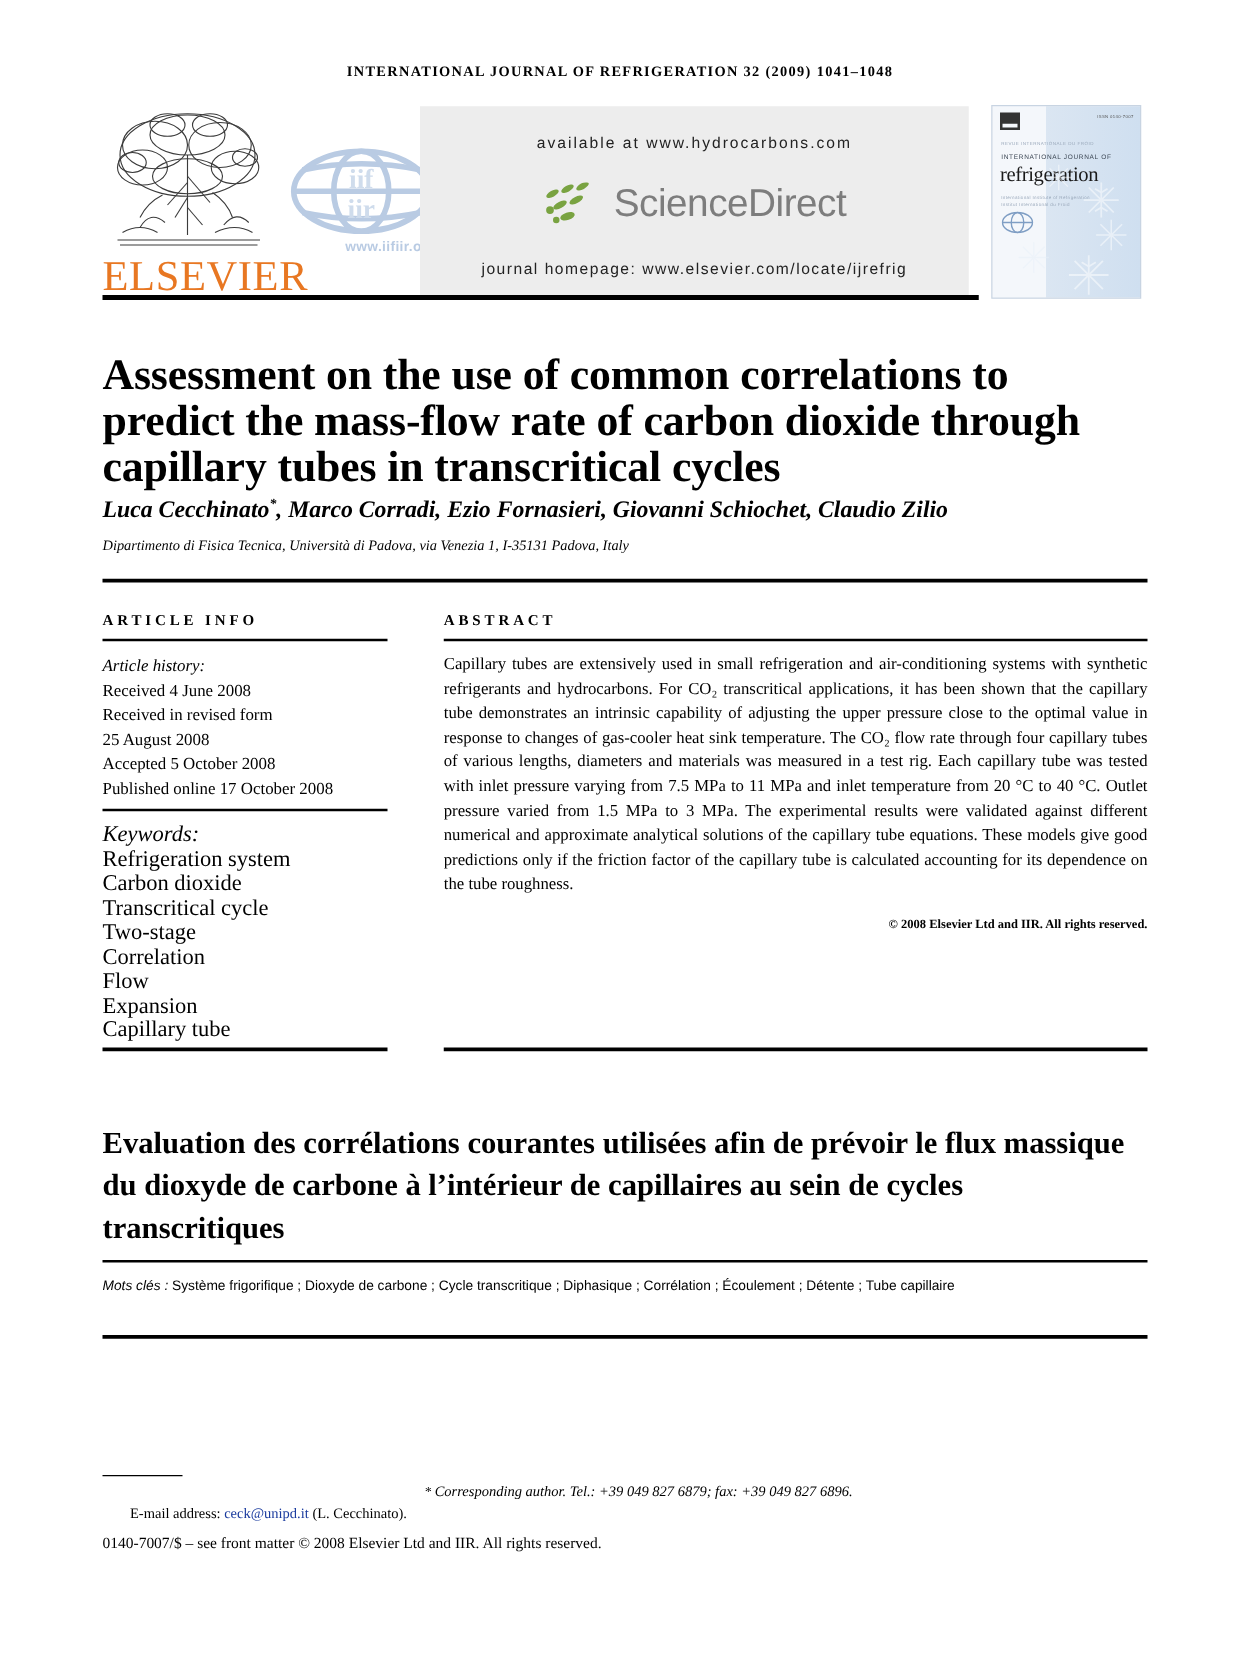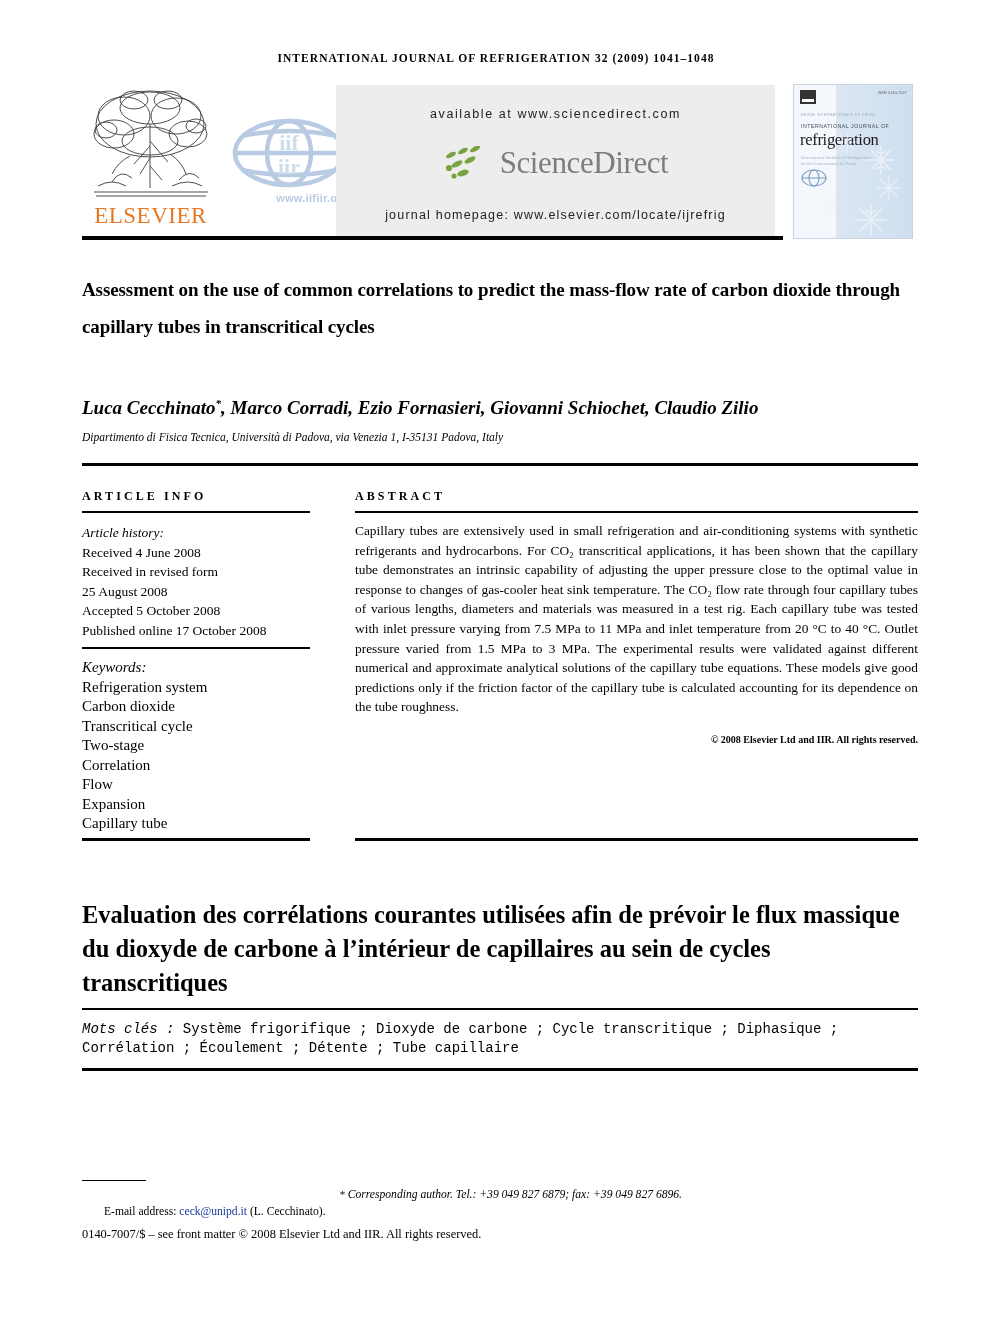--- a/index.html
+++ b/index.html
@@ -60,21 +60,21 @@
     width: 133px;
     height: 117px;
   }
   .elsevier-word {
     position: absolute;
     left: 0px;
     top: 117px;
     width: 137px;
     text-align: center;
     font-family: "Liberation Serif", "DejaVu Serif", serif;
-    font-size: 23px;
+    font-size: 34px;
     letter-spacing: 0.5px;
     color: #E87722;
     font-weight: 400;
   }
 
   .iif-block {
     position: absolute;
     left: 150px;
     top: 30px;
     width: 120px;
@@ -122,21 +122,21 @@
     position: absolute;
     left: 0;
     top: 55px;
     width: 100%;
     height: 46px;
     display: flex;
     align-items: center;
     justify-content: center;
   }
   .sd-logo-text {
-    font-family: Liberation Serif, serif;
+    font-family: Liberation Sans, sans-serif;
     font-size: 31px;
     color: #7d7d7d;
     letter-spacing: -0.4px;
     margin-left: 5px;
   }
   .sd-home {
     position: absolute;
     left: 0;
     bottom: 16px;
     width: 100%;
@@ -232,21 +232,21 @@
     position: absolute;
     opacity: 0.5;
   }
 
   
   .article-title {
     position: absolute;
     left: 82px;
     top: 258px;
     width: 836px;
-    font-size: 19px;
+    font-size: 35px;
     font-weight: bold;
     line-height: 37px;
     letter-spacing: -0.1px;
     font-family: "Liberation Serif", "DejaVu Serif", serif;
   }
 
   
   .authors {
     position: absolute;
     left: 82px;
@@ -307,21 +307,21 @@
     line-height: 19.5px;
     font-family: "Liberation Serif", "DejaVu Serif", serif;
   }
   .info-history .hist-label { font-style: italic; }
 
   .info-keywords {
     position: absolute;
     left: 82px;
     top: 658px;
     width: 240px;
-    font-size: 15px;
+    font-size: 18px;
     line-height: 19.5px;
     font-family: "Liberation Serif", "DejaVu Serif", serif;
   }
   .info-keywords .kw-label { font-style: italic; }
 
   
   .abstract-body {
     position: absolute;
     left: 355px;
     top: 521px;
@@ -351,23 +351,23 @@
     font-size: 24.5px;
     font-weight: bold;
     line-height: 34px;
     font-family: "Liberation Serif", "DejaVu Serif", serif;
   }
   .fr-keywords {
     position: absolute;
     left: 82px;
     top: 1020px;
     width: 836px;
-    font-size: 14px;
+    font-size: 11px;
     line-height: 19px;
-    font-family: Liberation Mono, monospace;
+    font-family: Liberation Sans, sans-serif;
   }
   .fr-keywords .mots-label { font-style: italic; }
 
   
   .footnote {
     position: absolute;
     left: 82px;
     top: 1186px;
     width: 600px;
     font-size: 11.6px;
@@ -438,21 +438,21 @@
           <path d="M10 22 q 47 -10 95 0"></path>
           <path d="M10 56 q 47 10 95 0"></path>
         </g>
         <text x="57" y="36" text-anchor="middle" font-family="Liberation Serif, serif" font-size="22" font-weight="bold" fill="#cfdcec">iif</text>
         <text x="57" y="60" text-anchor="middle" font-family="Liberation Serif, serif" font-size="22" font-weight="bold" fill="#cfdcec">iir</text>
       </svg>
       <div class="iif-url">www.iifiir.org</div>
     </div>
 
     <div class="sd-box">
-      <div class="sd-avail">available at www.sciencedirect.com</div>
+      <div class="sd-avail">available at www.hydrocarbons.com</div>
       <div class="sd-logo-wrap">
         <svg width="52" height="34" viewBox="0 0 52 34">
           <g fill="#79a341">
             <ellipse cx="8" cy="9" rx="5.5" ry="2.4" transform="rotate(-28 8 9)"></ellipse>
             <ellipse cx="20" cy="5" rx="5.5" ry="2.4" transform="rotate(-28 20 5)"></ellipse>
             <ellipse cx="32" cy="3" rx="5.5" ry="2.4" transform="rotate(-28 32 3)"></ellipse>
             <ellipse cx="14" cy="18" rx="6" ry="2.6" transform="rotate(-28 14 18)"></ellipse>
             <ellipse cx="27" cy="14" rx="6" ry="2.6" transform="rotate(-28 27 14)"></ellipse>
             <ellipse cx="20" cy="27" rx="6" ry="3" transform="rotate(-18 20 27)"></ellipse>
             <circle cx="6" cy="22" r="3.1"></circle>

